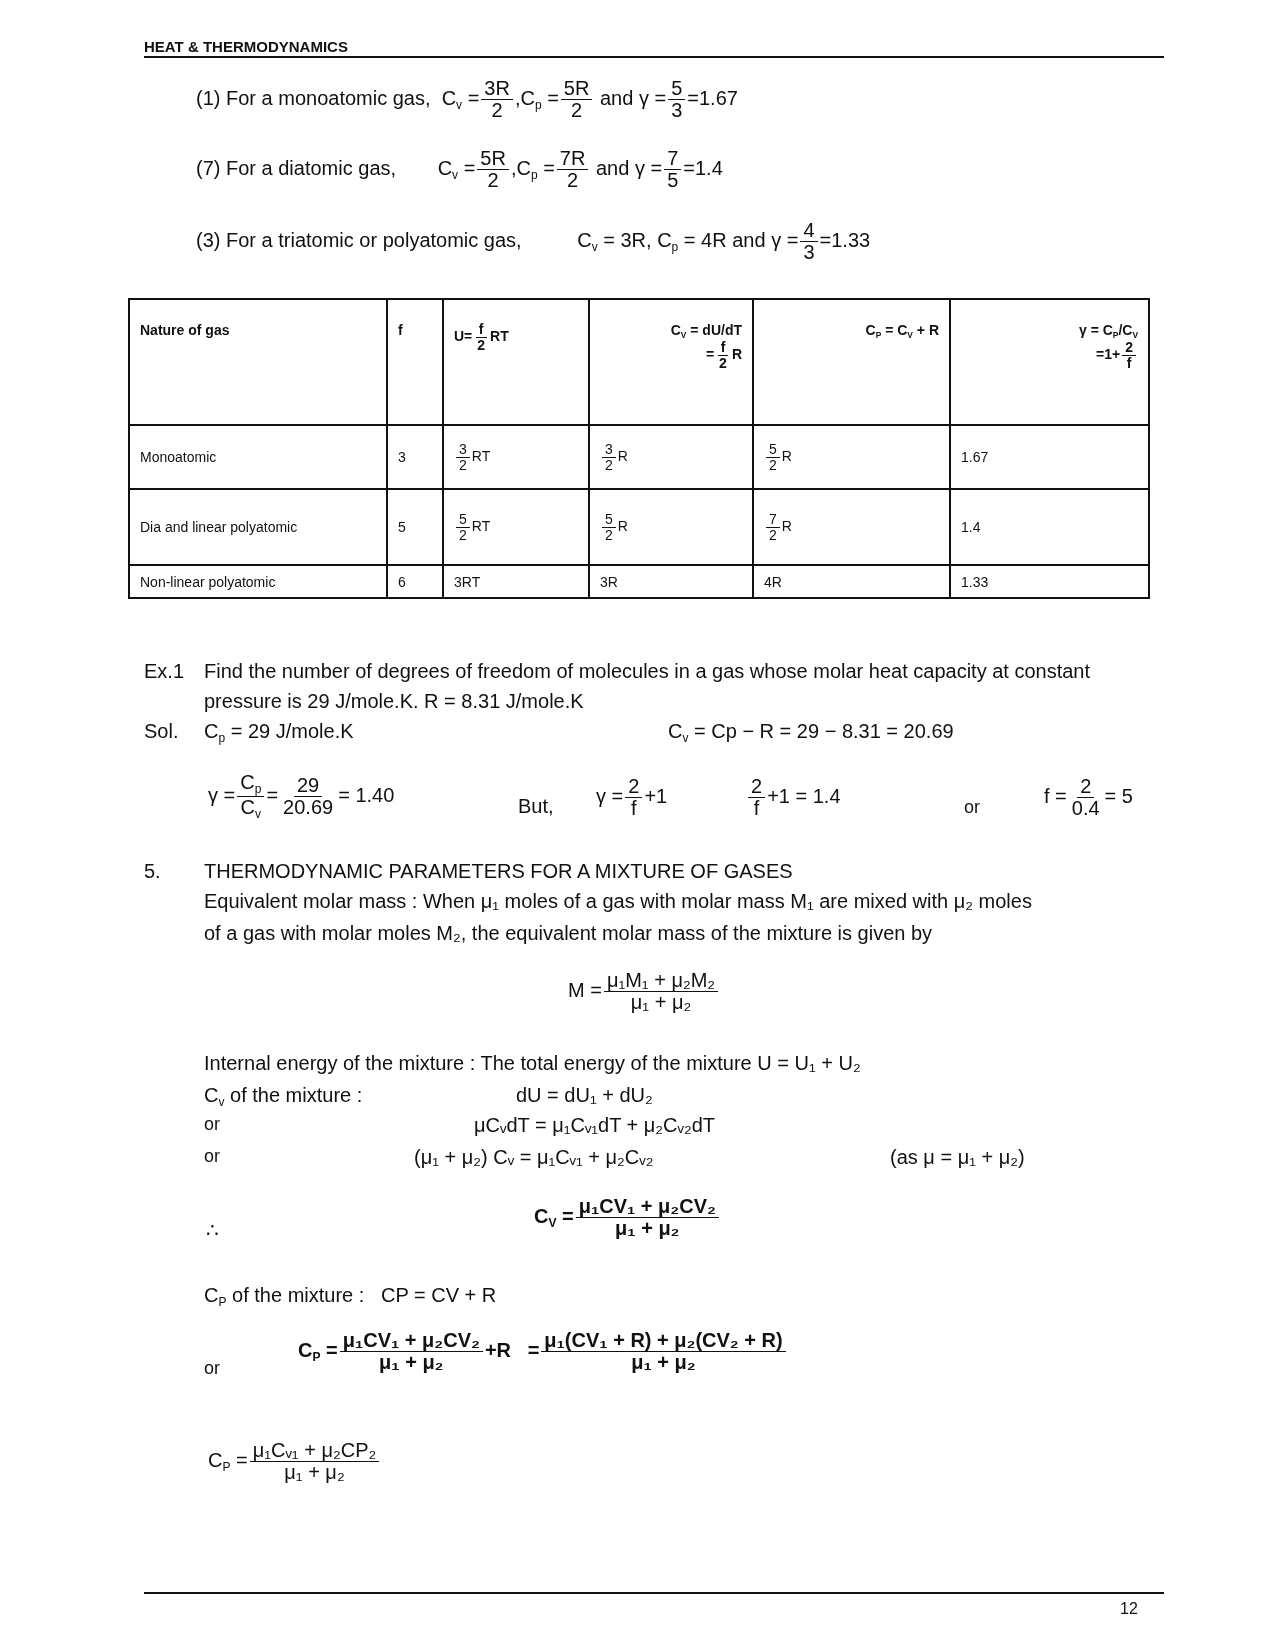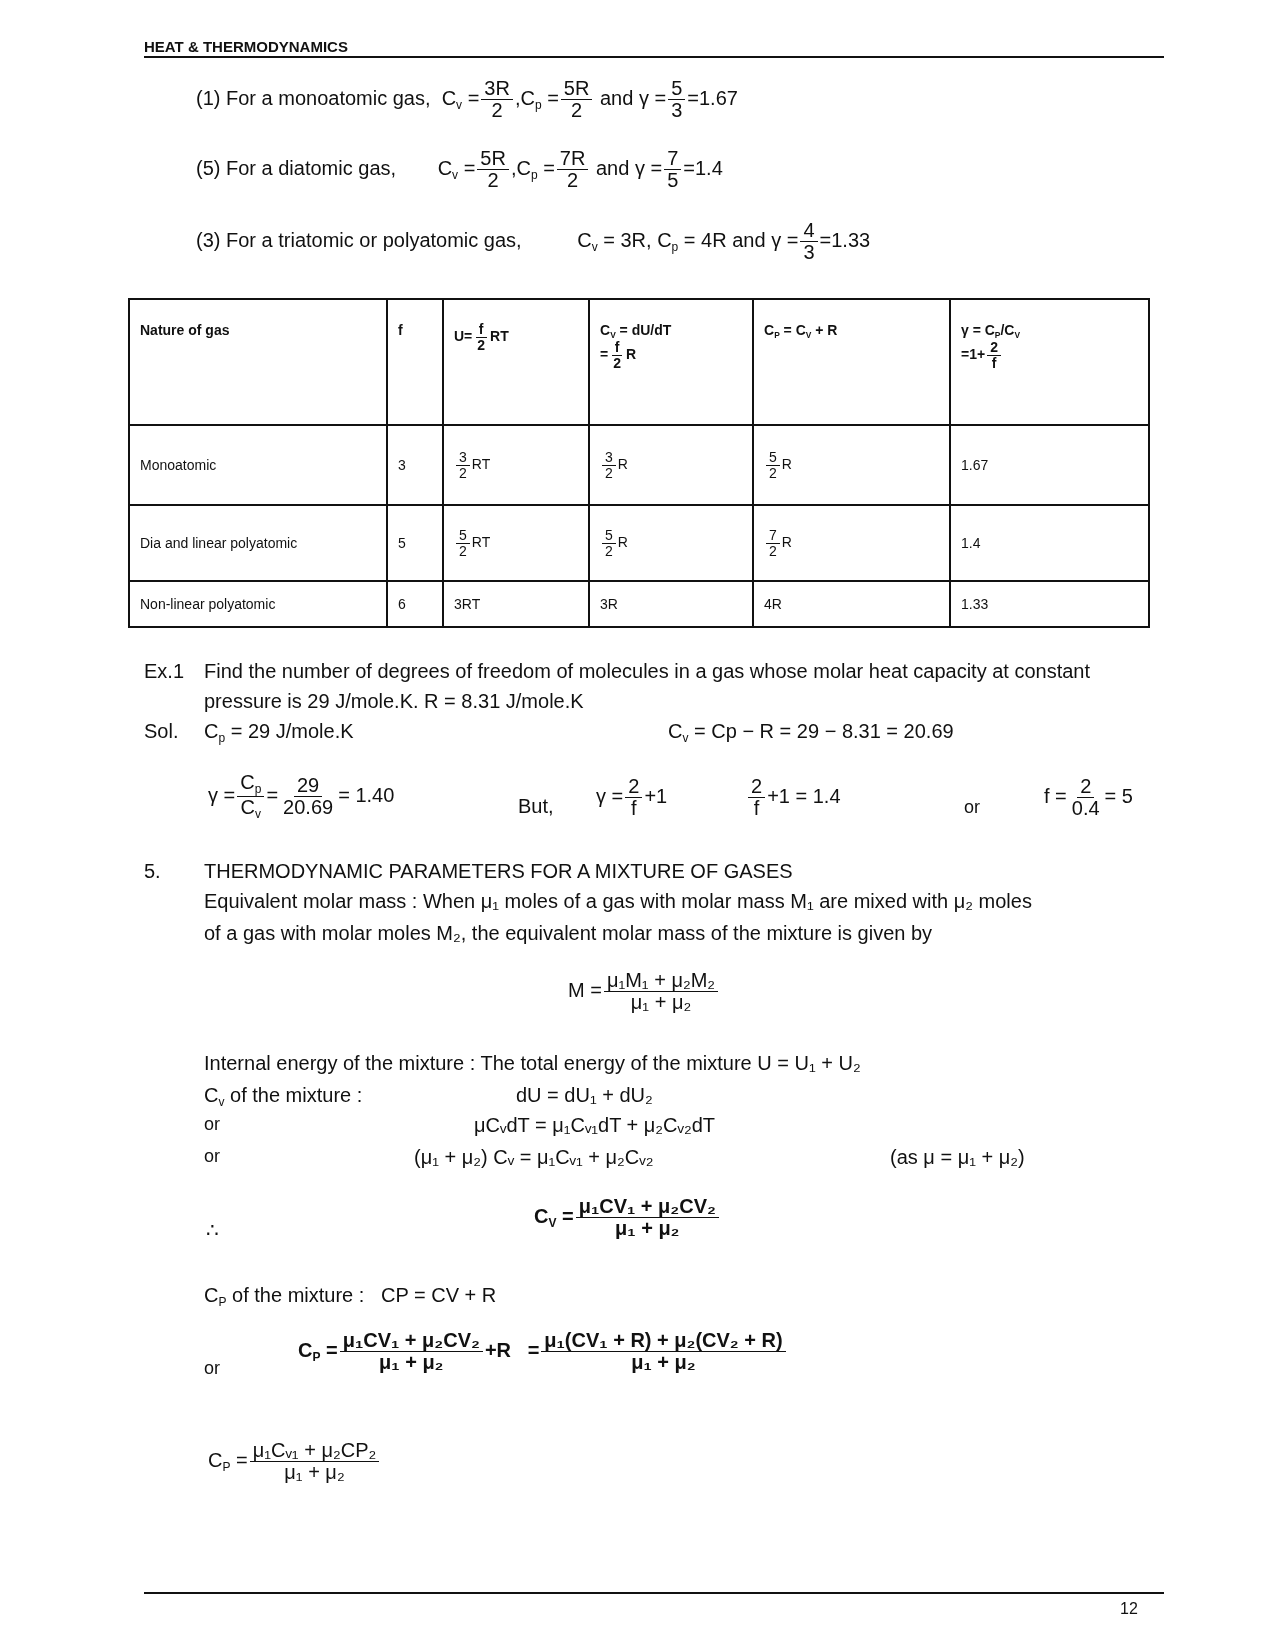--- a/index.html
+++ b/index.html
@@ -9,21 +9,21 @@
   .hline { left:128px; width:1020px; height:2px; background:#111; }
   .t { font-size:20px; white-space:nowrap; }
   .frac { display:inline-flex; flex-direction:column; align-items:center; vertical-align:middle; line-height:1.05; margin:0 2px; }
   .frac .n { border-bottom:1.5px solid #111; padding:0 3px; }
   .frac .d { padding:0 3px; }
   sub { font-size:0.6em; vertical-align:-0.35em; }
   table.gas { position:absolute; left:128px; top:298px; width:1022px; border-collapse:collapse; font-size:14px; }
   table.gas td { border:2px solid #111; padding:6px 10px; vertical-align:middle; }
   table.gas tr.head td { font-weight:bold; vertical-align:top; height:96px; padding-top:22px; }
   .b { font-weight:normal; }
-  .center { text-align:left;border-radius:26px; }
+  .center { text-align:right;border-radius:26px; }
 </style>
 </head>
 <body>
 
 <div class="abs hdr">HEAT &amp; THERMODYNAMICS</div>
 <div class="abs hline" style="top:56px;"></div>
 
 <div class="abs t" style="left:180px; top:78px;">
   <span>(1) For a monoatomic gas,</span>
   &nbsp;C<sub>v</sub> =<span class="frac">
@@ -32,21 +32,21 @@
     </span>,C<sub>p</sub> =<span class="frac">
       <span class="n">5R</span>
       <span class="d">2</span>
     </span>
   and γ =<span class="frac">
       <span class="n">5</span>
       <span class="d">3</span>
     </span>=<span>1.67</span>
 </div>
 <div class="abs t" style="left:180px; top:148px;">
-  <span>(5) For a diatomic gas,</span>
+  <span>(7) For a diatomic gas,</span>
   <span style="display:inline-block;width:36px"></span>C<sub>v</sub> =<span class="frac">
       <span class="n">5R</span>
       <span class="d">2</span>
     </span>,C<sub>p</sub> =<span class="frac">
       <span class="n">7R</span>
       <span class="d">2</span>
     </span>
   and γ =<span class="frac">
       <span class="n">7</span>
       <span class="d">5</span>
@@ -73,21 +73,21 @@
     <td style="width:142px" class="center">C<sub>V</sub> = dU/dT<br>=<span class="frac">
             <span class="n">f</span>
             <span class="d">2</span>
           </span>R</td>
     <td style="width:175px" class="center">C<sub>P</sub> = C<sub>V</sub> + R</td>
     <td class="center">γ = C<sub>P</sub>/C<sub>V</sub><br>=1+<span class="frac">
             <span class="n">2</span>
             <span class="d">f</span>
           </span></td>
   </tr>
-  <tr style="height:80px">
+  <tr style="height:64px">
     <td>Monoatomic</td>
     <td>3</td>
     <td><span class="frac">
             <span class="n">3</span>
             <span class="d">2</span>
           </span>RT</td>
     <td><span class="frac">
             <span class="n">3</span>
             <span class="d">2</span>
           </span>R</td>
@@ -107,21 +107,21 @@
     <td><span class="frac">
             <span class="n">5</span>
             <span class="d">2</span>
           </span>R</td>
     <td><span class="frac">
             <span class="n">7</span>
             <span class="d">2</span>
           </span>R</td>
     <td>1.4</td>
   </tr>
-  <tr style="height:46px">
+  <tr style="height:33px">
     <td>Non-linear polyatomic</td>
     <td>6</td>
     <td>3RT</td>
     <td>3R</td>
     <td>4R</td>
     <td>1.33</td>
   </tr>
 </tbody>
   </table>
 

